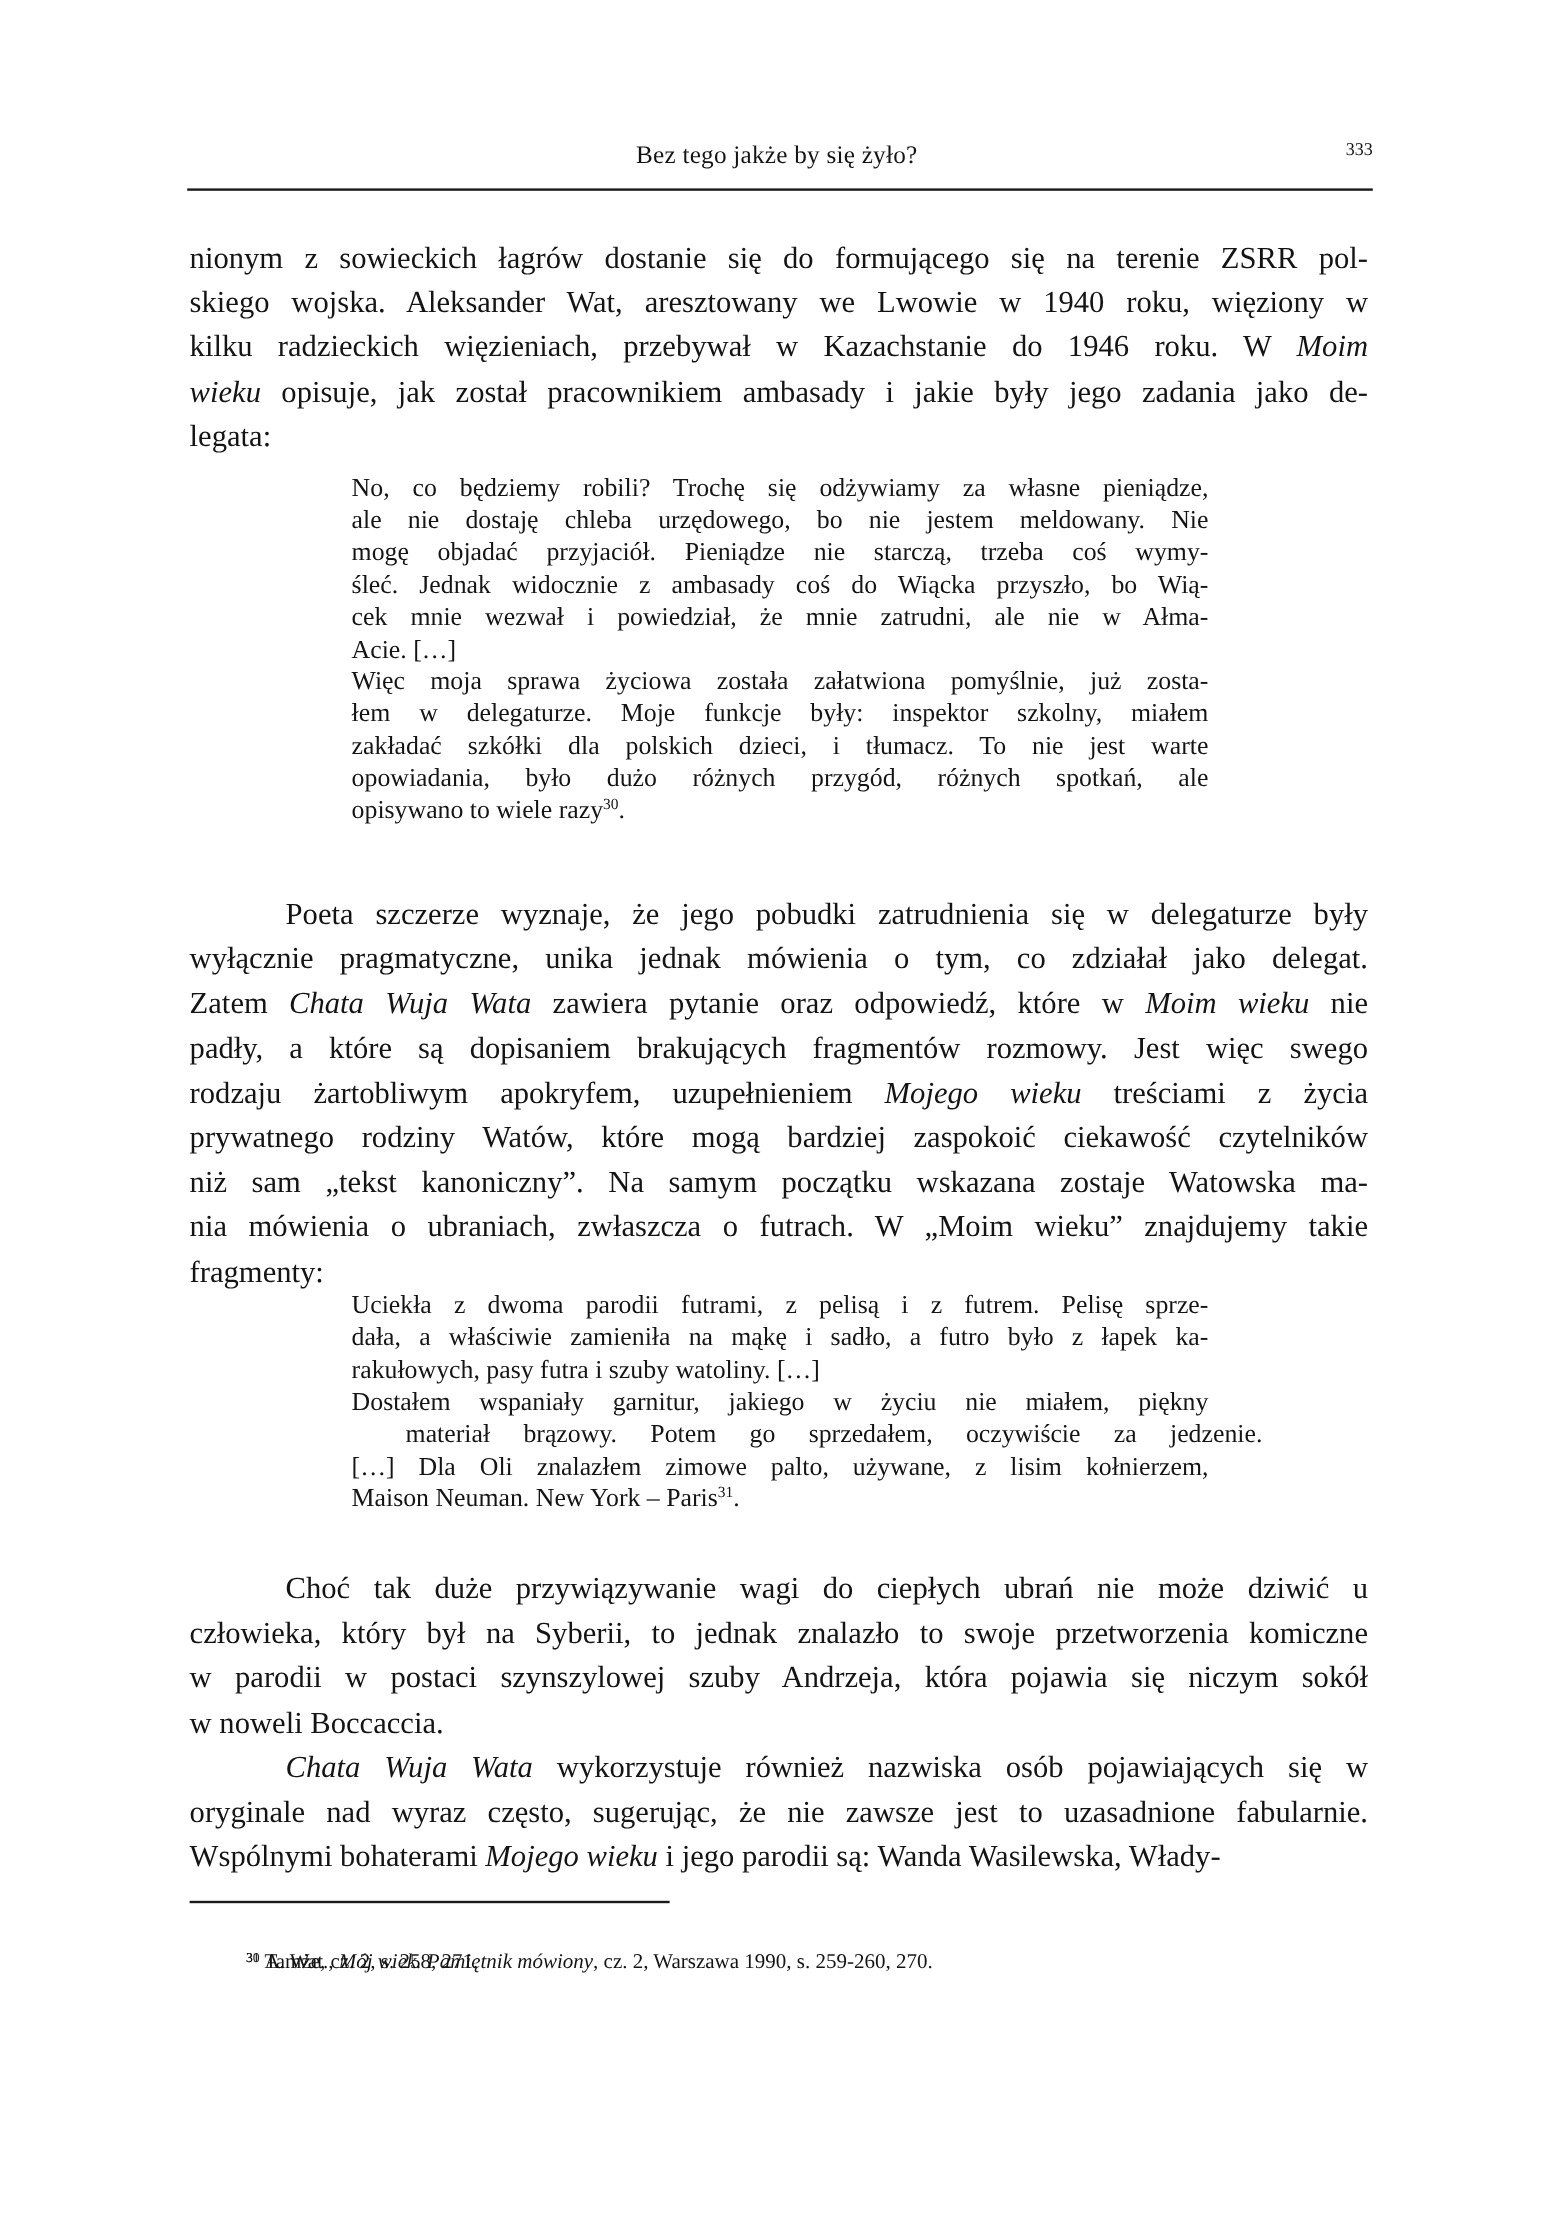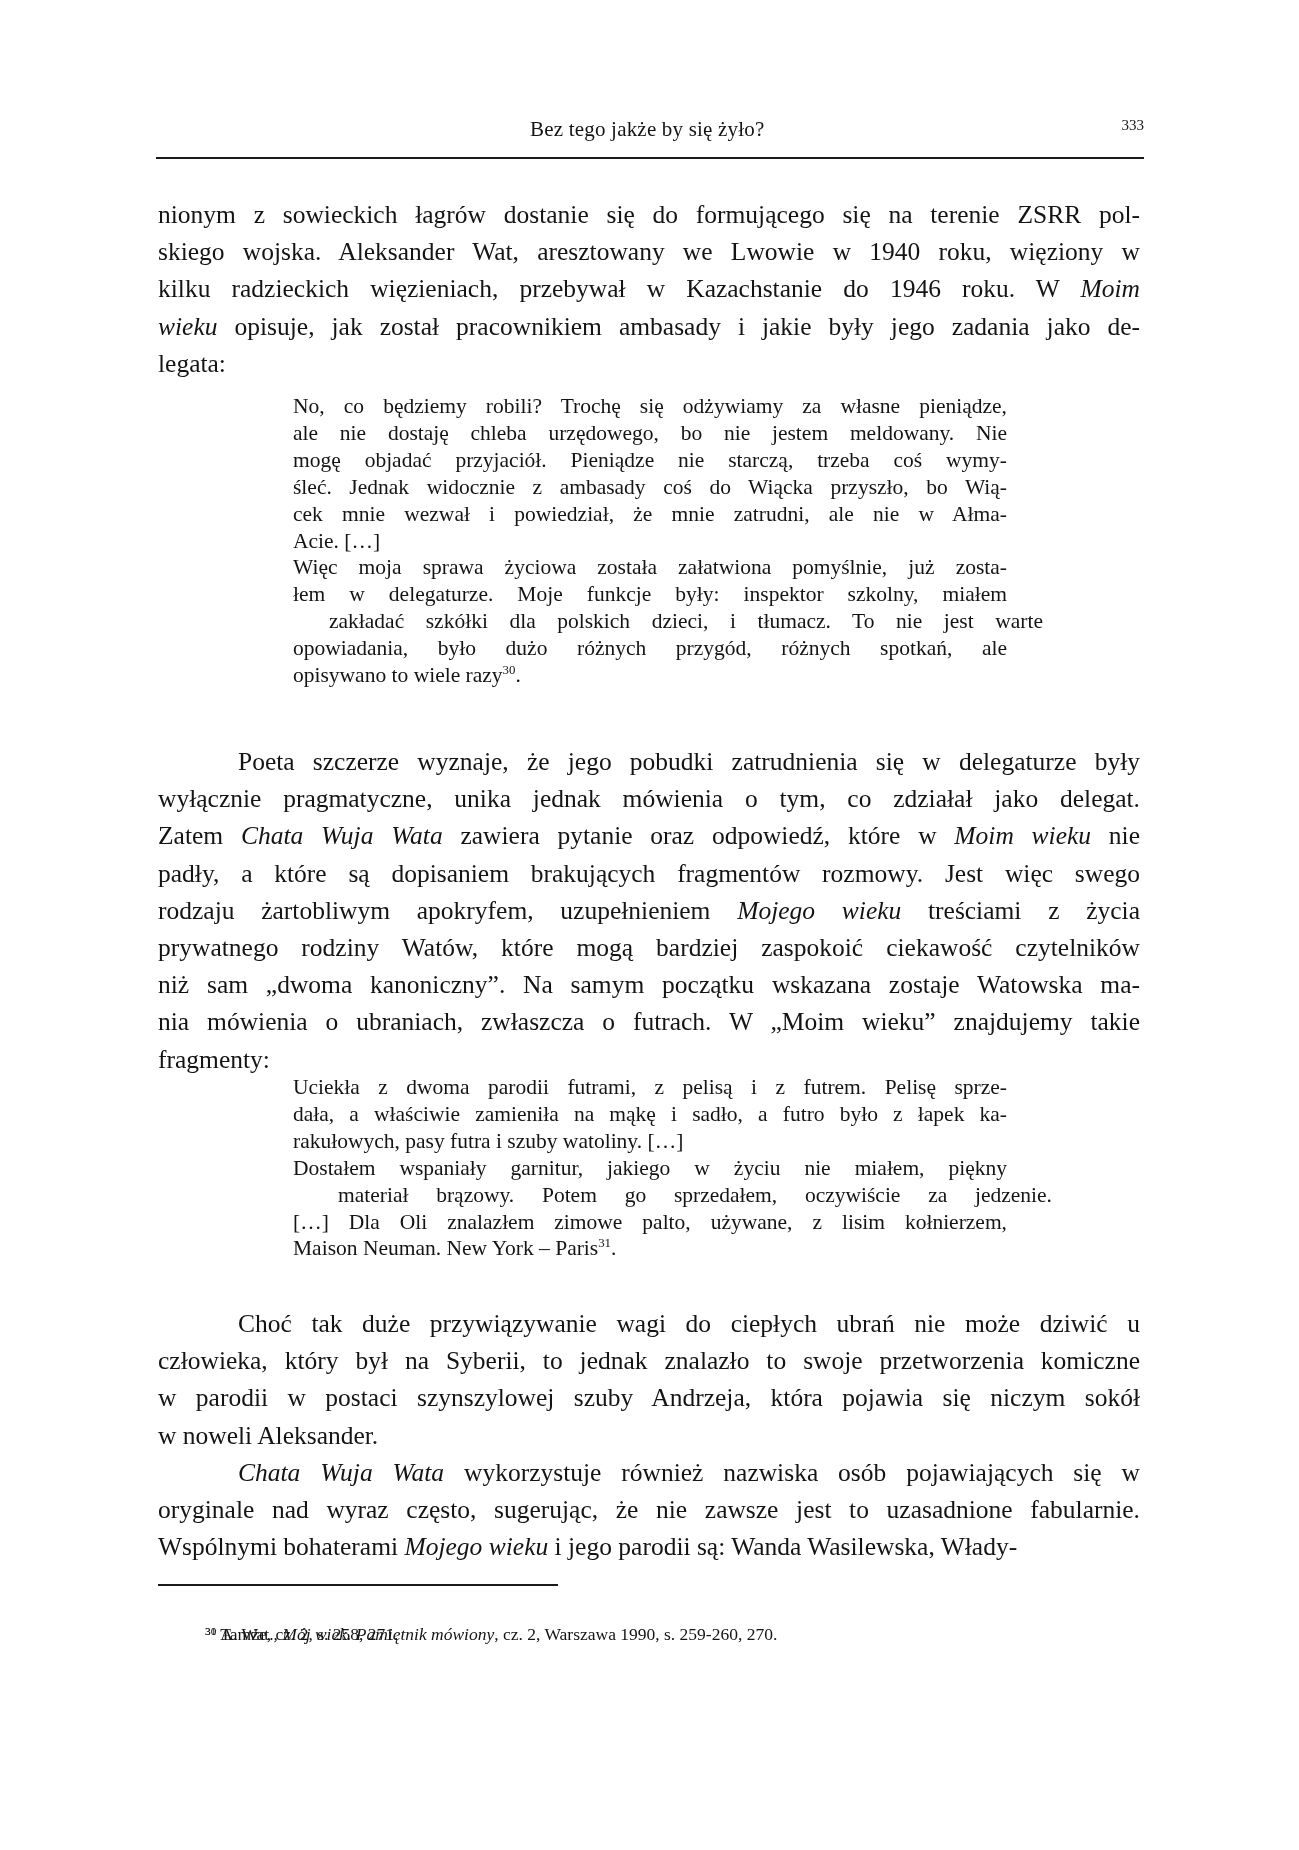--- a/index.html
+++ b/index.html
@@ -40,49 +40,49 @@
     </div>
   <div id="q1">
       <div class="line quote-line" style="top: 393px;"><span>No, co będziemy robili? Trochę się odżywiamy za własne pieniądze,</span></div>
       <div class="line quote-line" style="top: 419.9px;"><span>ale nie dostaję chleba urzędowego, bo nie jestem meldowany. Nie</span></div>
       <div class="line quote-line" style="top: 446.8px;"><span>mogę objadać przyjaciół. Pieniądze nie starczą, trzeba coś wymy-</span></div>
       <div class="line quote-line" style="top: 473.7px;"><span>śleć. Jednak widocznie z ambasady coś do Wiącka przyszło, bo Wią-</span></div>
       <div class="line quote-line" style="top: 500.6px;"><span>cek mnie wezwał i powiedział, że mnie zatrudni, ale nie w Ałma-</span></div>
       <div class="line quote-line last" style="top: 527.5px;"><span>Acie. […]</span></div>
       <div class="line quote-line" style="top: 554.4px;"><span>Więc moja sprawa życiowa została załatwiona pomyślnie, już zosta-</span></div>
       <div class="line quote-line" style="top: 581.3px;"><span>łem w delegaturze. Moje funkcje były: inspektor szkolny, miałem</span></div>
-      <div class="line quote-line" style="top: 608.2px; margin-left: 36px;"><span>zakładać szkółki dla polskich dzieci, i tłumacz. To nie jest warte</span></div>
+      <div class="line quote-line" style="top: 608.2px;"><span>zakładać szkółki dla polskich dzieci, i tłumacz. To nie jest warte</span></div>
       <div class="line quote-line" style="top: 635.1px;"><span>opowiadania, było dużo różnych przygód, różnych spotkań, ale</span></div>
       <div class="line quote-line last" style="top: 662px;"><span>opisywano to wiele razy</span><sup>30</sup><span>.</span></div>
     </div>
   <div id="p2">
       <div class="line body-line indent" style="top: 743px;"><span>Poeta szczerze wyznaje, że jego pobudki zatrudnienia się w delegaturze były</span></div>
       <div class="line body-line" style="top: 780.2px;"><span>wyłącznie pragmatyczne, unika jednak mówienia o tym, co zdziałał jako delegat.</span></div>
       <div class="line body-line" style="top: 817.4px;"><span>Zatem </span><i>Chata Wuja Wata</i><span> zawiera pytanie oraz odpowiedź, które w </span><i>Moim wieku</i><span> nie</span></div>
       <div class="line body-line" style="top: 854.6px;"><span>padły, a które są dopisaniem brakujących fragmentów rozmowy. Jest więc swego</span></div>
       <div class="line body-line" style="top: 891.8px;"><span>rodzaju żartobliwym apokryfem, uzupełnieniem </span><i>Mojego wieku</i><span> treściami z życia</span></div>
       <div class="line body-line" style="top: 929px;"><span>prywatnego rodziny Watów, które mogą bardziej zaspokoić ciekawość czytelników</span></div>
-      <div class="line body-line" style="top: 966.2px;"><span>niż sam „dwoma kanoniczny”. Na samym początku wskazana zostaje Watowska ma-</span></div>
+      <div class="line body-line" style="top: 966.2px;"><span>niż sam „tekst kanoniczny”. Na samym początku wskazana zostaje Watowska ma-</span></div>
       <div class="line body-line" style="top: 1003.4px;"><span>nia mówienia o ubraniach, zwłaszcza o futrach. W „Moim wieku” znajdujemy takie</span></div>
       <div class="line body-line last" style="top: 1040.6px;"><span>fragmenty:</span></div>
     </div>
   <div id="q2">
       <div class="line quote-line" style="top: 1074px;"><span>Uciekła z dwoma parodii futrami, z pelisą i z futrem. Pelisę sprze-</span></div>
       <div class="line quote-line" style="top: 1100.9px;"><span>dała, a właściwie zamieniła na mąkę i sadło, a futro było z łapek ka-</span></div>
       <div class="line quote-line last" style="top: 1127.8px;"><span>rakułowych, pasy futra i szuby watoliny. […]</span></div>
       <div class="line quote-line" style="top: 1154.7px;"><span>Dostałem wspaniały garnitur, jakiego w życiu nie miałem, piękny</span></div>
       <div class="line quote-line" style="top: 1181.6px; margin-left: 45px;"><span>materiał brązowy. Potem go sprzedałem, oczywiście za jedzenie.</span></div>
       <div class="line quote-line" style="top: 1208.5px;"><span>[…] Dla Oli znalazłem zimowe palto, używane, z lisim kołnierzem,</span></div>
       <div class="line quote-line last" style="top: 1235.4px;"><span>Maison Neuman. New York – Paris</span><sup>31</sup><span>.</span></div>
     </div>
   <div id="p3">
       <div class="line body-line indent" style="top: 1305px;"><span>Choć tak duże przywiązywanie wagi do ciepłych ubrań nie może dziwić u</span></div>
       <div class="line body-line" style="top: 1342.2px;"><span>człowieka, który był na Syberii, to jednak znalazło to swoje przetworzenia komiczne</span></div>
       <div class="line body-line" style="top: 1379.4px;"><span>w parodii w postaci szynszylowej szuby Andrzeja, która pojawia się niczym sokół</span></div>
-      <div class="line body-line last" style="top: 1416.6px;"><span>w noweli Aleksander.</span></div>
+      <div class="line body-line last" style="top: 1416.6px;"><span>w noweli Boccaccia.</span></div>
     </div>
   <div id="p4">
       <div class="line body-line indent" style="top: 1454px;"><i>Chata Wuja Wata</i><span> wykorzystuje również nazwiska osób pojawiających się w</span></div>
       <div class="line body-line" style="top: 1491.2px;"><span>oryginale nad wyraz często, sugerując, że nie zawsze jest to uzasadnione fabularnie.</span></div>
       <div class="line body-line last" style="top: 1528.4px;"><span>Wspólnymi bohaterami </span><i>Mojego wieku</i><span> i jego parodii są: Wanda Wasilewska, Włady-</span></div>
     </div>
 
   <div class="foot-rule"></div>
   <div id="fn">
       <div class="footnote" style="top: 1600px; margin-top: 24px;"><sup>30</sup><span>A. Wat., </span><i>Mój wiek. Pamiętnik mówiony</i><span>, cz. 2, Warszawa 1990, s. 259-260, 270.</span></div>

